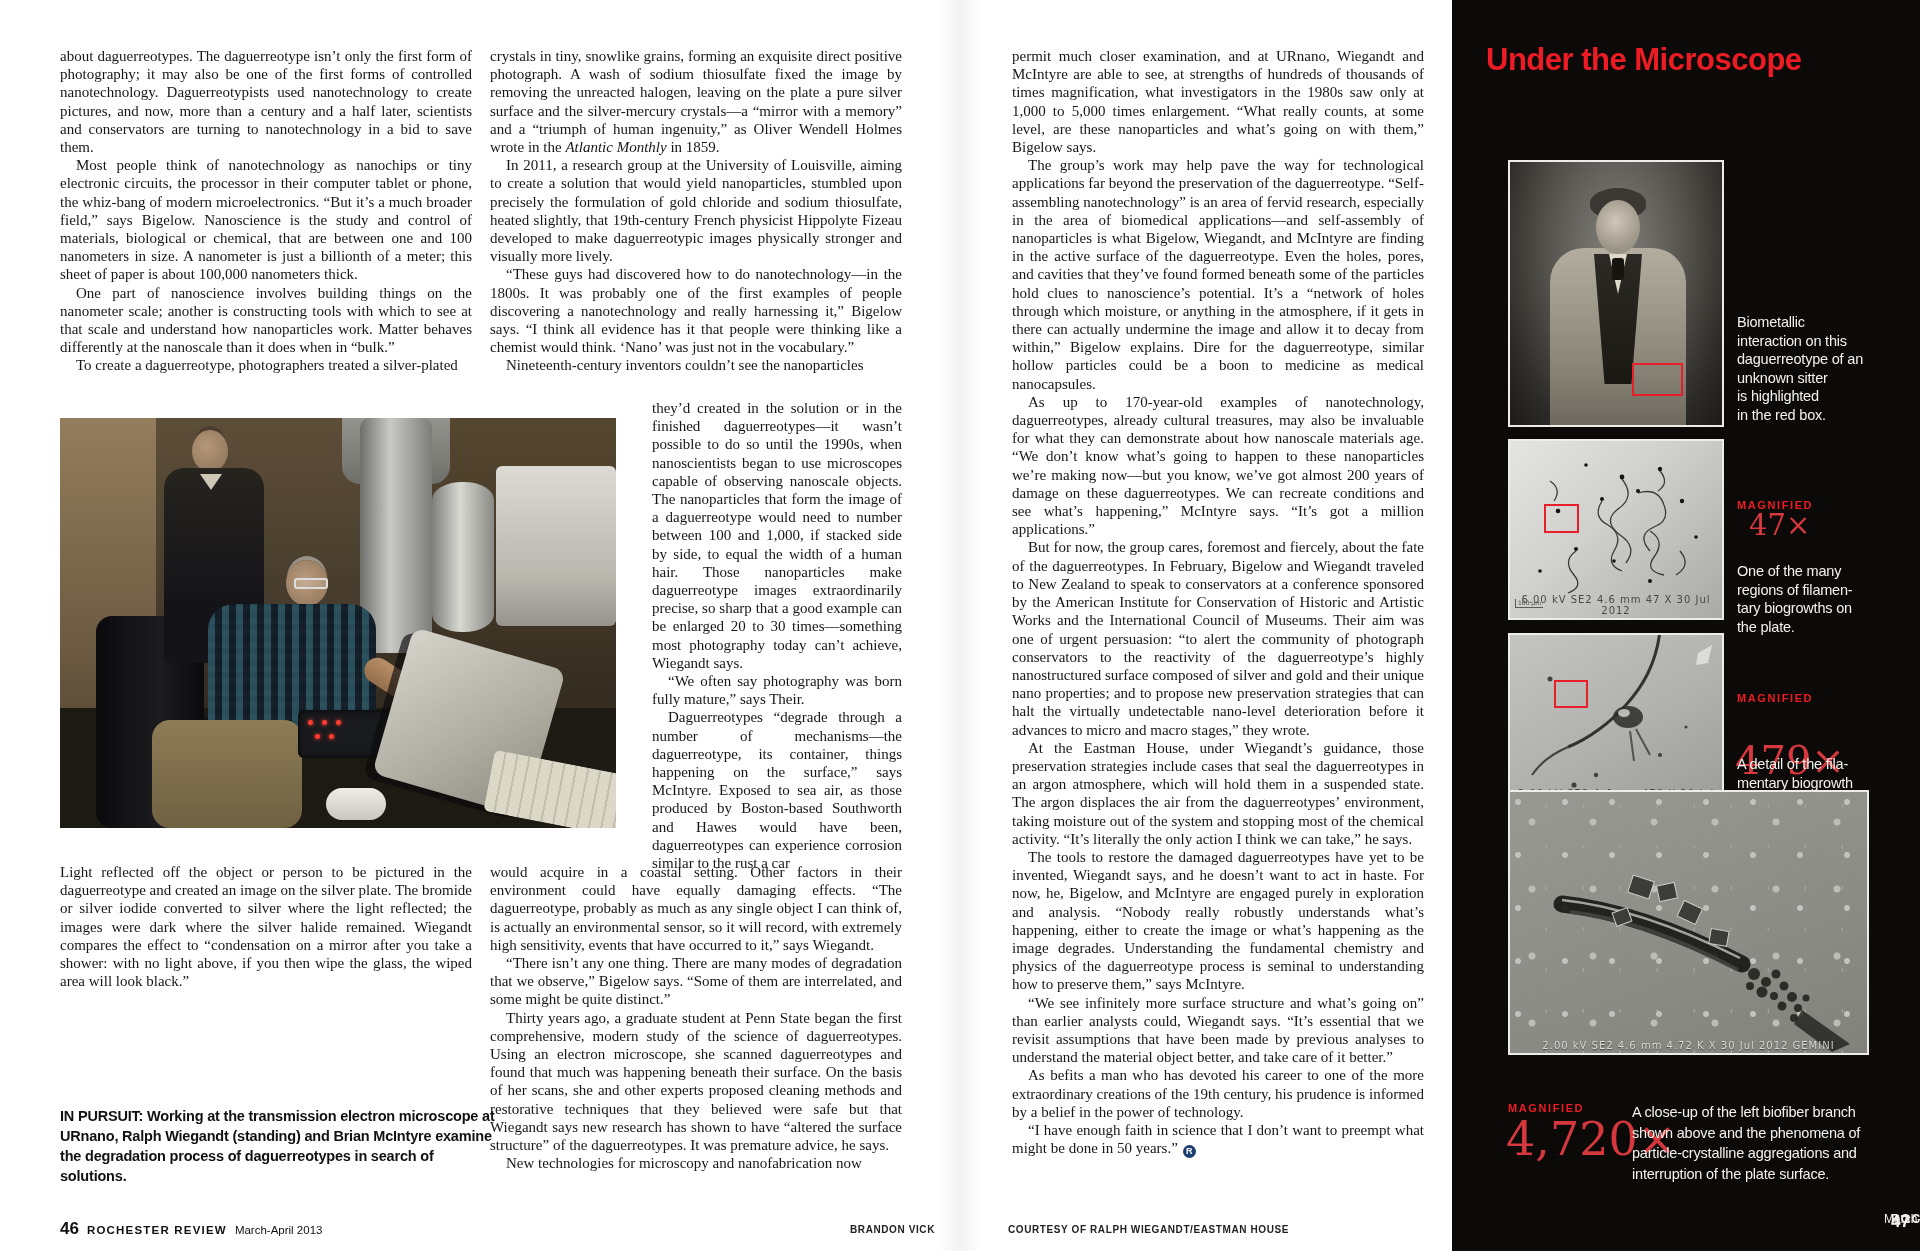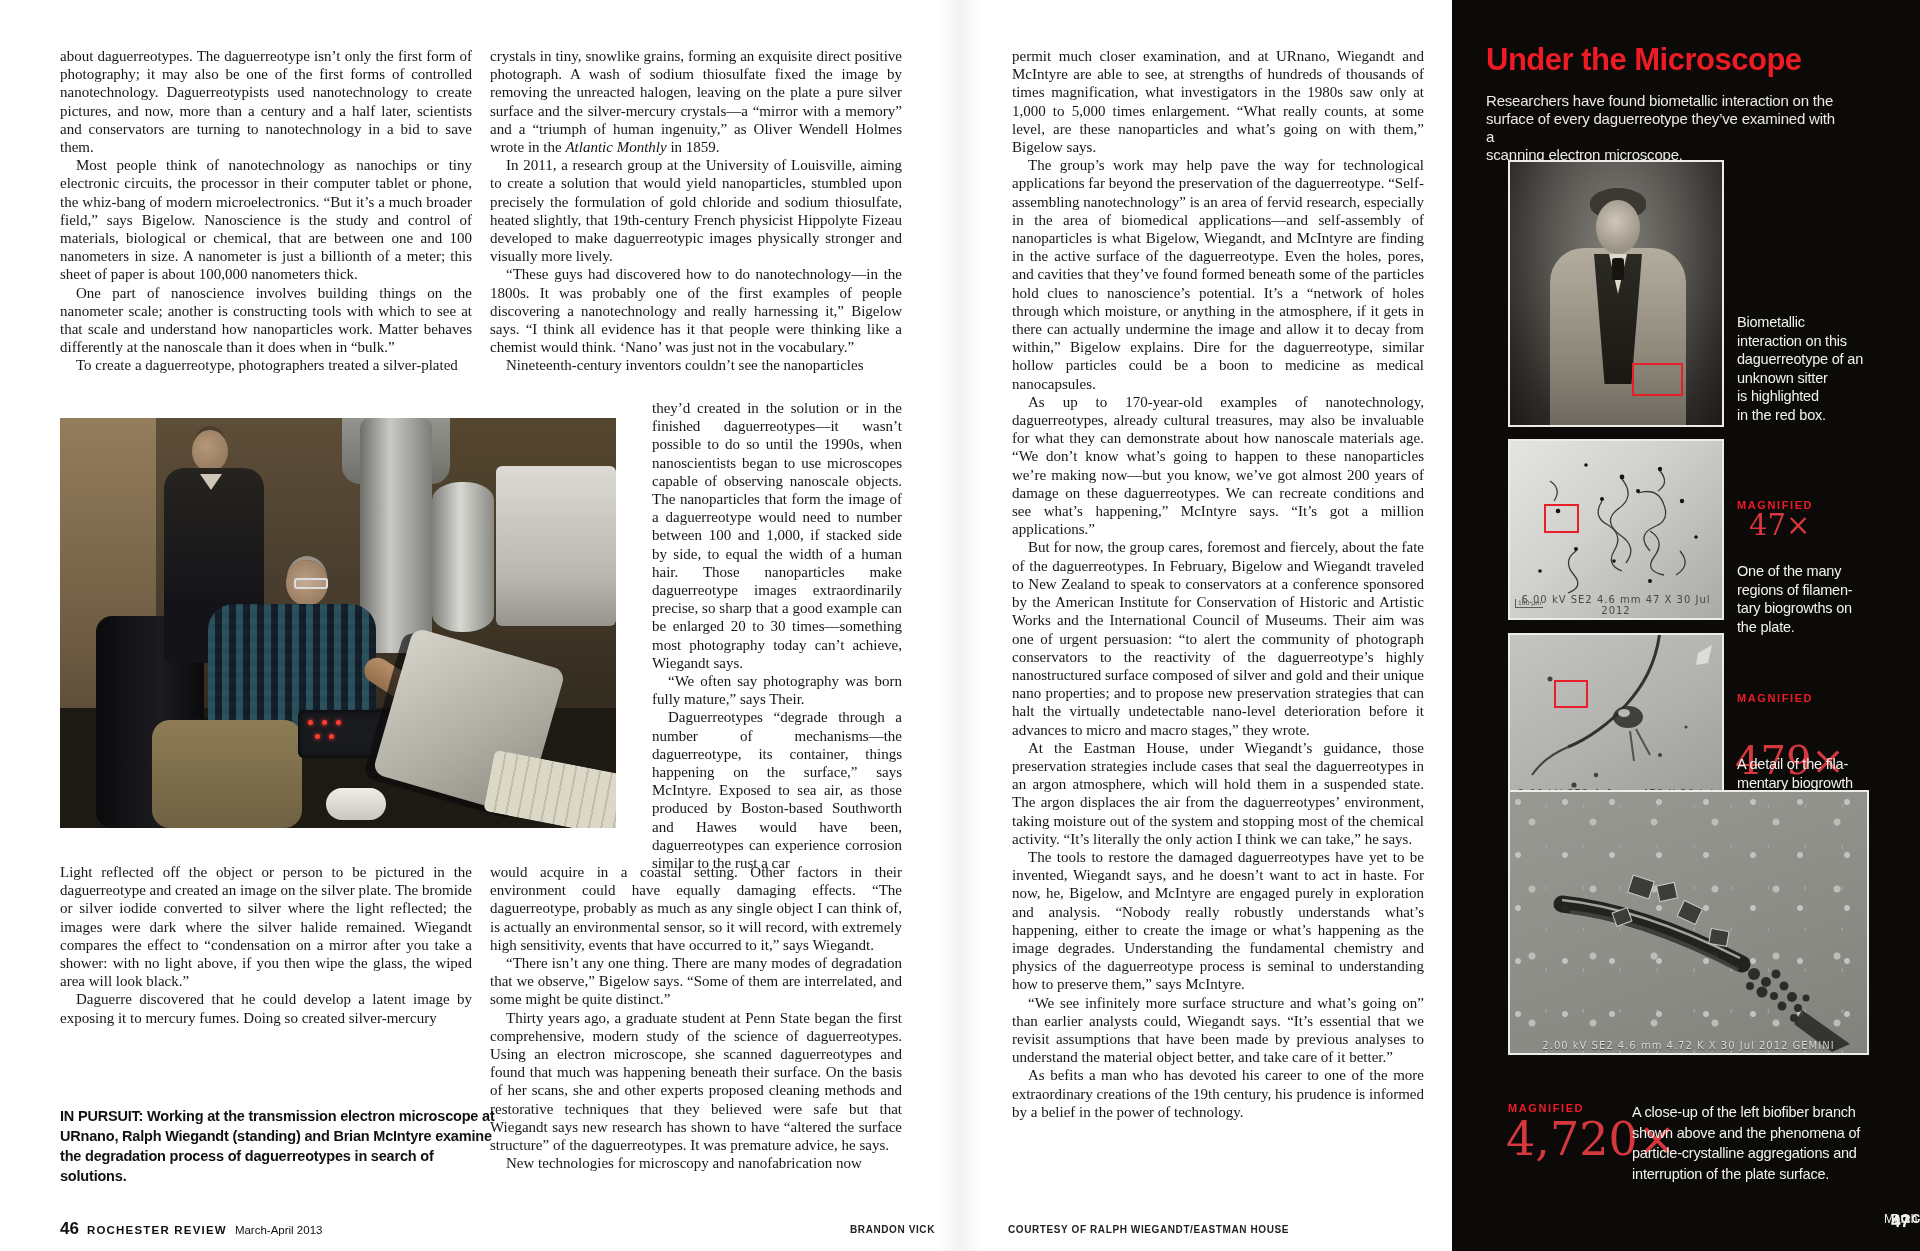--- a/index.html
+++ b/index.html
@@ -130,21 +130,20 @@
     <p>“These guys had discovered how to do nanotechnology—in the 1800s. It was probably one of the first examples of people discovering a nanotechnology and really harnessing it,” Bigelow says. “I think all evidence has it that people were thinking like a chemist would think. ‘Nano’ was just not in the vocabulary.”</p>
     <p>Nineteenth-century inventors couldn’t see the nanoparticles</p>
   </div>
 <div class="col" style="left:652px;top:399px;width:250px;">
     <p>they’d created in the solution or in the finished daguerreotypes—it wasn’t possible to do so until the 1990s, when nanoscientists began to use microscopes capable of observing nanoscale objects. The nanoparticles that form the image of a daguerreotype would need to number between 100 and 1,000, if stacked side by side, to equal the width of a human hair. Those nanoparticles make daguerreotype images extraordinarily precise, so sharp that a good example can be enlarged 20 to 30 times—something most photography today can’t achieve, Wiegandt says.</p>
     <p>“We often say photography was born fully mature,” says Their.</p>
     <p>Daguerreotypes “degrade through a number of mechanisms—the daguerreotype, its container, things happening on the surface,” says McIntyre. Exposed to sea air, as those produced by Boston-based Southworth and Hawes would have been, daguerreotypes can experience corrosion similar to the rust a car</p>
   </div>
 <div class="col" style="left:60px;top:863px;width:412px;">
     <p>Light reflected off the object or person to be pictured in the daguerreotype and created an image on the silver plate. The bromide or silver iodide converted to silver where the light reflected; the images were dark where the silver halide remained. Wiegandt compares the effect to “condensation on a mirror after you take a shower: with no light above, if you then wipe the glass, the wiped area will look black.”</p>
-    <p>Daguerre discovered that he could develop a latent image by exposing it to mercury fumes. Doing so created silver-mercury</p>
   </div>
 <div class="col" style="left:490px;top:863px;width:412px;">
     <p>would acquire in a coastal setting. Other factors in their environment could have equally damaging effects. “The daguerreotype, probably as much as any single object I can think of, is actually an environmental sensor, so it will record, with extremely high sensitivity, events that have occurred to it,” says Wiegandt.</p>
     <p>“There isn’t any one thing. There are many modes of degradation that we observe,” Bigelow says. “Some of them are interrelated, and some might be quite distinct.”</p>
     <p>Thirty years ago, a graduate student at Penn State began the first comprehensive, modern study of the science of daguerreotypes. Using an electron microscope, she scanned daguerreotypes and found that much was happening beneath their surface. On the basis of her scans, she and other experts proposed cleaning methods and restorative techniques that they believed were safe but that Wiegandt says new research has shown to have “altered the surface structure” of the daguerreotypes. It was premature advice, he says.</p>
     <p>New technologies for microscopy and nanofabrication now</p>
   </div>
 
 <div class="photo">
   <div class="ph-wall"></div>
@@ -187,27 +186,25 @@
 
 <div class="col" style="left:1012px;top:47px;width:412px;">
     <p>permit much closer examination, and at URnano, Wiegandt and McIntyre are able to see, at strengths of hundreds of thousands of times magnification, what investigators in the 1980s saw only at 1,000 to 5,000 times enlargement. “What really counts, at some level, are these nanoparticles and what’s going on with them,” Bigelow says.</p>
     <p>The group’s work may help pave the way for technological applications far beyond the preservation of the daguerreotype. “Self-assembling nanotechnology” is an area of fervid research, especially in the area of biomedical applications—and self-assembly of nanoparticles is what Bigelow, Wiegandt, and McIntyre are finding in the active surface of the daguerreotype. Even the holes, pores, and cavities that they’ve found formed beneath some of the particles hold clues to nanoscience’s potential. It’s a “network of holes through which moisture, or anything in the atmosphere, if it gets in there can actually undermine the image and allow it to decay from within,” Bigelow explains. Dire for the daguerreotype, similar hollow particles could be a boon to medicine as medical nanocapsules.</p>
     <p>As up to 170-year-old examples of nanotechnology, daguerreotypes, already cultural treasures, may also be invaluable for what they can demonstrate about how nanoscale materials age. “We don’t know what’s going to happen to these nanoparticles we’re making now—but you know, we’ve got almost 200 years of damage on these daguerreotypes. We can recreate conditions and see what’s happening,” McIntyre says. “It’s got a million applications.”</p>
     <p>But for now, the group cares, foremost and fiercely, about the fate of the daguerreotypes. In February, Bigelow and Wiegandt traveled to New Zealand to speak to conservators at a conference sponsored by the American Institute for Conservation of Historic and Artistic Works and the International Council of Museums. Their aim was one of urgent persuasion: “to alert the community of photograph conservators to the reactivity of the daguerreotype’s highly nanostructured surface composed of silver and gold and their unique nano properties; and to propose new preservation strategies that can halt the virtually undetectable nano-level deterioration before it advances to micro and macro stages,” they wrote.</p>
     <p>At the Eastman House, under Wiegandt’s guidance, those preservation strategies include cases that seal the daguerreotypes in an argon atmosphere, which will hold them in a suspended state. The argon displaces the air from the daguerreotypes’ environment, taking moisture out of the system and stopping most of the chemical activity. “It’s literally the only action I think we can take,” he says.</p>
     <p>The tools to restore the damaged daguerreotypes have yet to be invented, Wiegandt says, and he doesn’t want to act in haste. For now, he, Bigelow, and McIntyre are engaged purely in exploration and analysis. “Nobody really robustly understands what’s happening, either to create the image or what’s happening as the image degrades. Understanding the fundamental chemistry and physics of the daguerreotype process is seminal to understanding how to preserve them,” says McIntyre.</p>
     <p>“We see infinitely more surface structure and what’s going on” than earlier analysts could, Wiegandt says. “It’s essential that we revisit assumptions that have been made by previous analyses to understand the material object better, and take care of it better.”</p>
     <p>As befits a man who has devoted his career to one of the more extraordinary creations of the 19th century, his prudence is informed by a belief in the power of technology.</p>
+    <p>“I have enough faith in science that I don’t want to preempt what might be done in 50 years.”<span class="endmark">R</span></p>
   </div>
 
 <div class="sidebar">
   <div class="sb-title" style="color:#ed1c24;">Under the Microscope</div>
-  <div class="sb-intro">Researchers have found biometallic interaction on the
-surface of every daguerreotype they’ve examined with a
-scanning electron microscope.</div>
 
   <div class="fig fig-portrait">
     <div class="pt-coat"></div>
     <div class="pt-vest"></div>
     <div class="pt-shirt"></div>
     <div class="pt-tie"></div>
     <div class="pt-hair"></div>
     <div class="pt-head"></div>
     <div class="redbox" style="left:122px;top:201px;width:47px;height:29px;"></div>
   </div>

